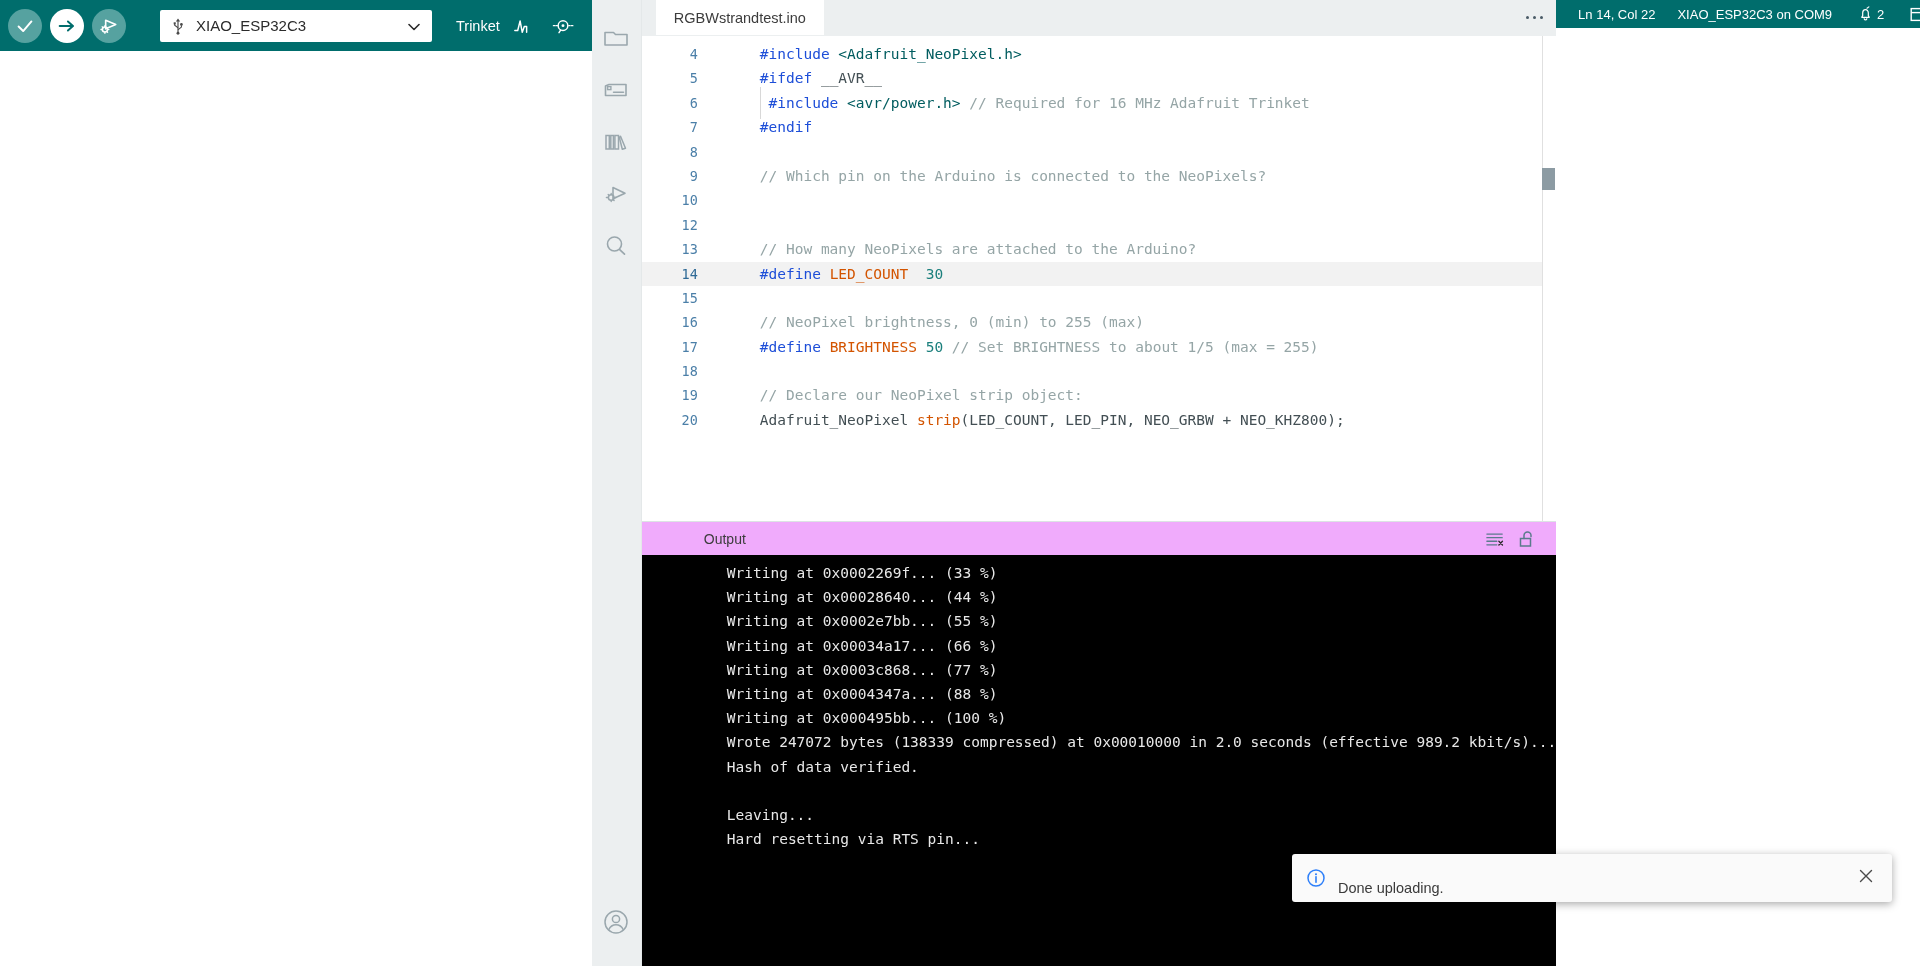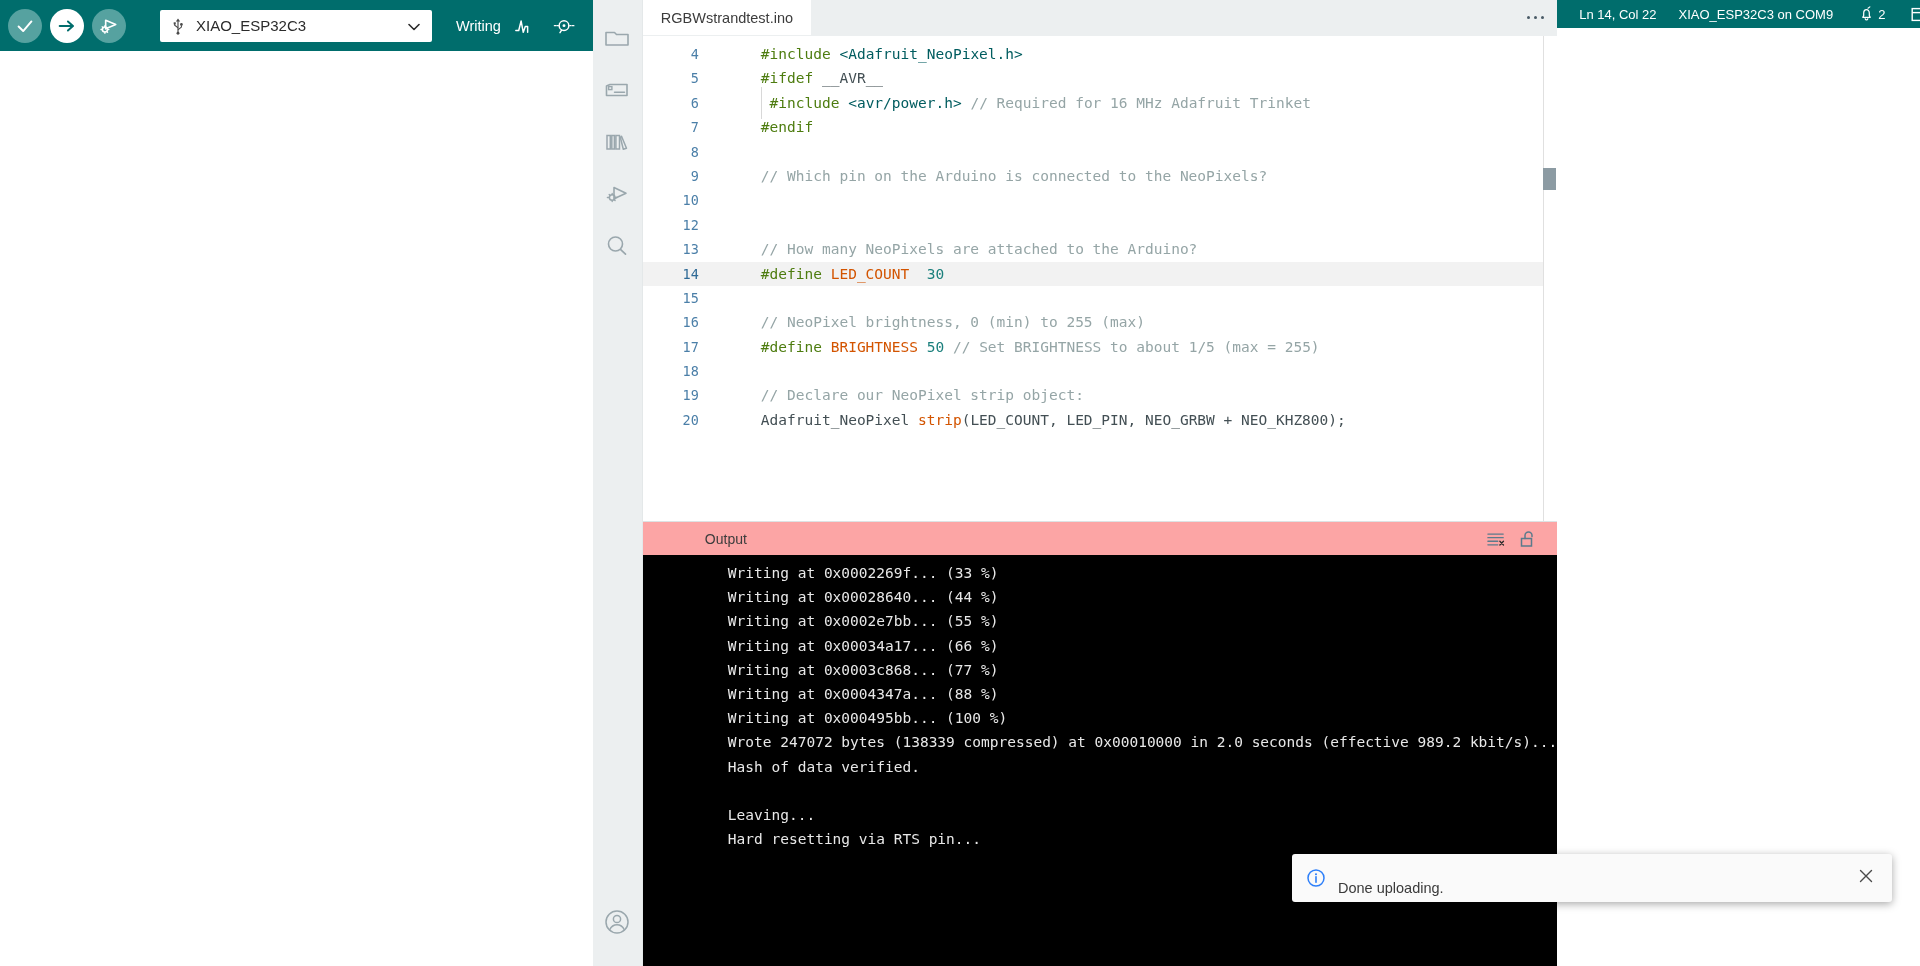--- a/index.html
+++ b/index.html
@@ -77,21 +77,21 @@
   .tabbar {
     height: 35px; min-height: 35px;
     background: #ECEFF0;
     display: flex; align-items: stretch;
     position: relative;
   }
   .tab {
     background: #ffffff; color: #3c3c3c;
     display: flex; align-items: center;
     padding: 0 18px; font-size: 14.5px;
-    cursor: pointer; white-space: nowrap;
+    cursor: pointer; white-space: nowrap; margin-left: 14px;
   }
   .tab-filler { flex: 1 1 auto; }
   .tab-more {
     width: 44px; display: flex; align-items: center; justify-content: center;
     cursor: pointer;
   }
   .dots { display: flex; gap: 4px; }
   .dots i { width: 3px; height: 3px; background: #4a5a66; border-radius: 50%; display: block; }
 
   
@@ -114,21 +114,21 @@
     user-select: none;
   }
   .code-line.active .ln { color: #2f6a96; }
   .ctext { padding-left: 42px; position: relative; }
   .indent-guide {
     position: absolute; left: 42px; top: -4px; bottom: -4px;
     width: 1px; background: #d8d8d8;
   }
 
   
-  .t-pre  { color: #4d7c0f; }           
+  .t-pre  { color: #1d4ed8; }           
   .t-mac  { color: #D35400; }           
   .t-str  { color: #005C5F; }           
   .t-num  { color: #1A7F7C; }           
   .t-com  { color: #95A5A6; }           
   .t-fn   { color: #D35400; }           
   .t-id   { color: #434f54; }           
   .t-op   { color: #434f54; }
 
   .v-scrollbar {
     position: absolute; right: 0; top: 0; bottom: 0; width: 14px;
@@ -136,21 +136,21 @@
   }
   .v-thumb {
     position: absolute; right: 1px; width: 13px; height: 22px;
     background: #8C9BA3; top: 132px;
   }
 
   
   .output-panel { display: flex; flex-direction: column; min-height: 0; }
   .output-header {
     height: 34px; min-height: 34px;
-    background: #fca5a5;
+    background: #f0abfc;
     display: flex; align-items: center;
     padding-left: 62px; padding-right: 14px;
     border-top: 1px solid #DDE3E4;
   }
   .output-title { font-size: 14px; color: #3c3c3c; }
   .oh-spacer { flex: 1 1 auto; }
   .oh-btn { width: 30px; height: 30px; display:flex; align-items:center; justify-content:center; cursor: pointer; margin-left: 2px;}
 
   .console {
     flex: 1 1 auto; background: #000000; min-height: 0;
@@ -233,21 +233,21 @@
         </svg>
       </span>
       <span class="board-name">XIAO_ESP32C3</span>
       <span class="caret">
         <svg width="12" height="8" viewBox="0 0 12 8">
             <path d="M1 1.5 L6 6.5 L11 1.5" stroke="#2b2b2b" stroke-width="1.6" fill="none" stroke-linecap="round" stroke-linejoin="round"></path>
           </svg>
       </span>
     </div>
 
-    <span class="upload-label">Writing</span>
+    <span class="upload-label">Trinket</span>
 
     <div class="tb-spacer"></div>
 
     <div class="tb-right-btn" title="Serial Plotter">
       <svg width="22" height="20" viewBox="0 0 24 22" fill="none">
         <path d="M3 16 L6.2 16 L8.8 5.5 L11.2 18 L13.4 11.5 L16 11.5 L16 18" stroke="#ffffff" stroke-width="1.6" stroke-linecap="round" stroke-linejoin="round"></path>
       </svg>
     </div>
 
     <div class="tb-right-btn" title="Serial Monitor">

